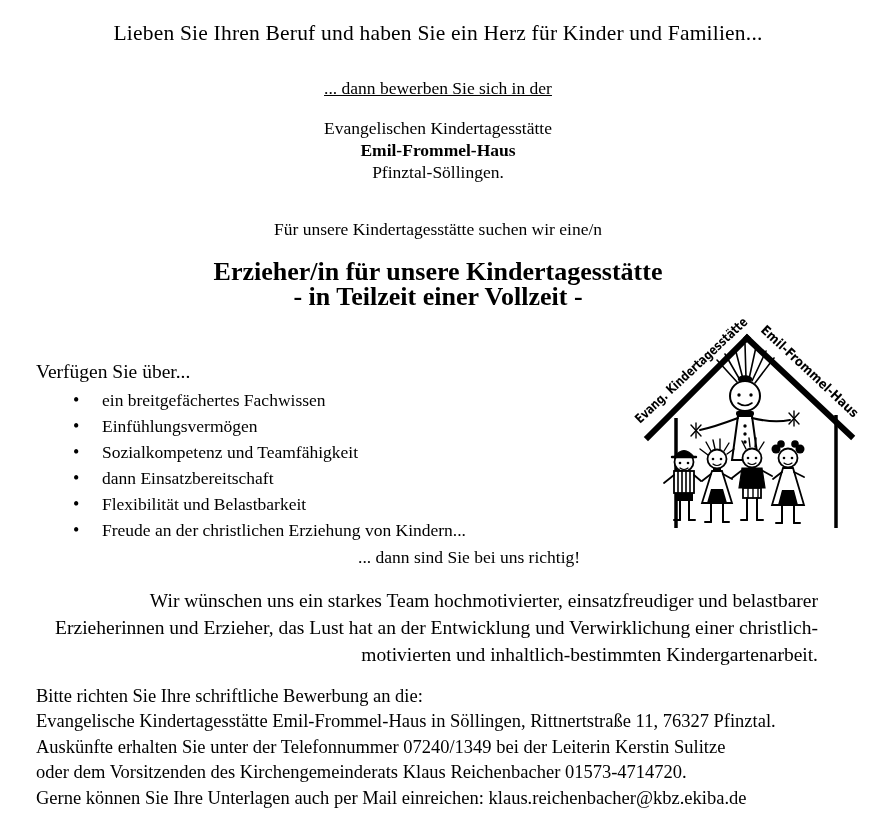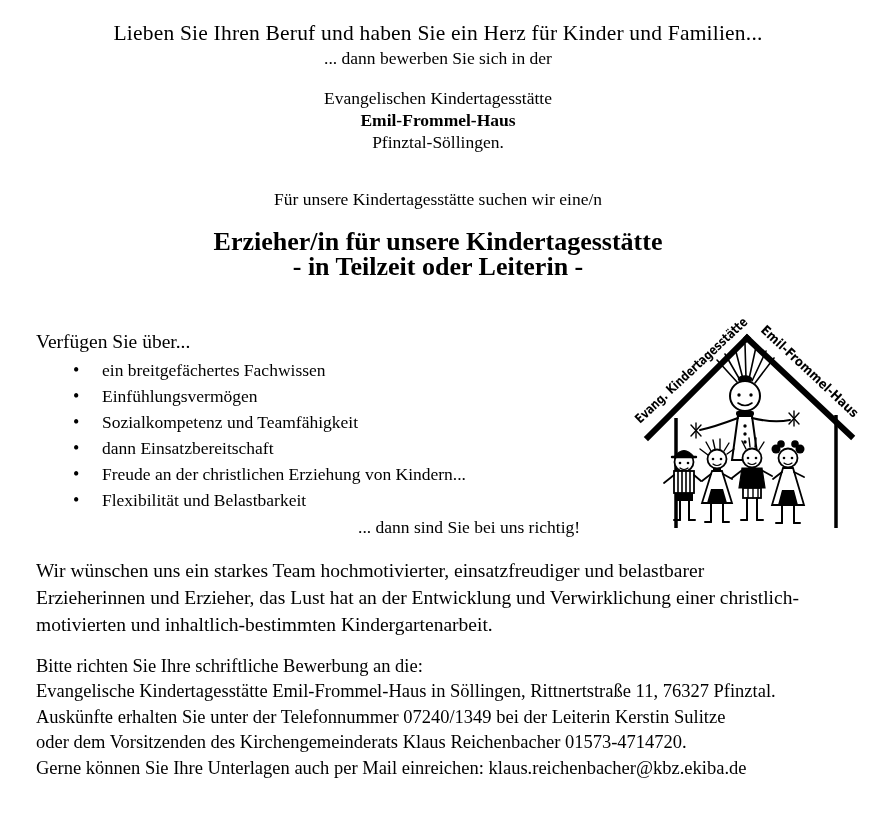--- a/index.html
+++ b/index.html
@@ -13,40 +13,40 @@
     font-size:17.5px;
     overflow:hidden;
     padding:20px 40px 0 36px;
   }
   .center { text-align:center; }
   .headline {
     font-size:21.5px; font-weight:normal;
     line-height:27px; text-align:center;
     letter-spacing:0.2px;
   }
-  .intro-line { line-height:23px; }
+  .intro-line { margin-top:30px; line-height:23px;text-decoration:underline; }
   .org-block { margin-top:17px; line-height:22px; }
   .org-block .bold-line { font-weight:bold; }
   .search-line { margin-top:35px; line-height:23px; }
   .position-block {
     margin-top:18px; font-weight:bold; font-size:26px; line-height:25px;
   }
   .qual-intro { margin-top:50px; font-size:19.5px; line-height:26px; }
   .qual-list { margin-top:2px; list-style:none; font-size:17.5px; }
   .qual-list li {
     position:relative; line-height:26px; padding-left:66px;
   }
   .qual-list li::before {
     content:"\2022";
     position:absolute; left:37px; top:0;
     font-size:18px;
   }
   .qual-outro { margin:2px 0 0 322px; line-height:24px; }
   .team-par {
-    margin-top:18px; font-size:19.5px; line-height:27px; max-width:782px;
+    margin-top:18px; font-size:19.5px; line-height:27px; max-width:782px;text-align:right;
   }
   .application { margin-top:16px; font-size:18.5px; line-height:25.4px; }
   .application .app-line { white-space:nowrap; }
   .kita-logo {
     position:absolute; left:622px; top:318px;
     width:242px; height:212px;
   }
   .kita-logo svg { display:block; width:100%; height:100%; }
   .logo-rooftext {
     font-family:"DejaVu Sans","Liberation Sans",sans-serif;
@@ -66,32 +66,32 @@
   <div class="center org-block">
     <div>Evangelischen Kindertagesstätte</div>
     <div class="bold-line">Emil-Frommel-Haus</div>
     <div>Pfinztal-Söllingen.</div>
   </div>
 
   <div class="center search-line">Für unsere Kindertagesstätte suchen wir eine/n</div>
 
   <div class="center position-block">
     <div>Erzieher/in für unsere Kindertagesstätte</div>
-    <div>- in Teilzeit oder Leiterin -</div>
+    <div>- in Teilzeit einer Vollzeit -</div>
   </div>
 
   <div class="qual-intro">Verfügen Sie über...</div>
 
   <ul class="qual-list">
     <li>ein breitgefächertes Fachwissen</li>
     <li>Einfühlungsvermögen</li>
     <li>Sozialkompetenz und Teamfähigkeit</li>
     <li>dann Einsatzbereitschaft</li>
+    <li>Flexibilität und Belastbarkeit</li>
     <li>Freude an der christlichen Erziehung von Kindern...</li>
-    <li>Flexibilität und Belastbarkeit</li>
   </ul>
 
   <div class="qual-outro">... dann sind Sie bei uns richtig!</div>
 
   <div class="team-par">Wir wünschen uns ein starkes Team hochmotivierter, einsatzfreudiger und belastbarer Erzieherinnen und Erzieher, das Lust hat an der Entwicklung und Verwirklichung einer christlich-motivierten und inhaltlich-bestimmten Kindergartenarbeit.</div>
 
   <div class="application">
     <div class="app-line">Bitte richten Sie Ihre schriftliche Bewerbung an die:</div>
     <div class="app-line">Evangelische Kindertagesstätte Emil-Frommel-Haus in Söllingen, Rittnertstraße 11, 76327 Pfinztal.</div>
     <div class="app-line">Auskünfte erhalten Sie unter der Telefonnummer 07240/1349 bei der Leiterin Kerstin Sulitze</div>

